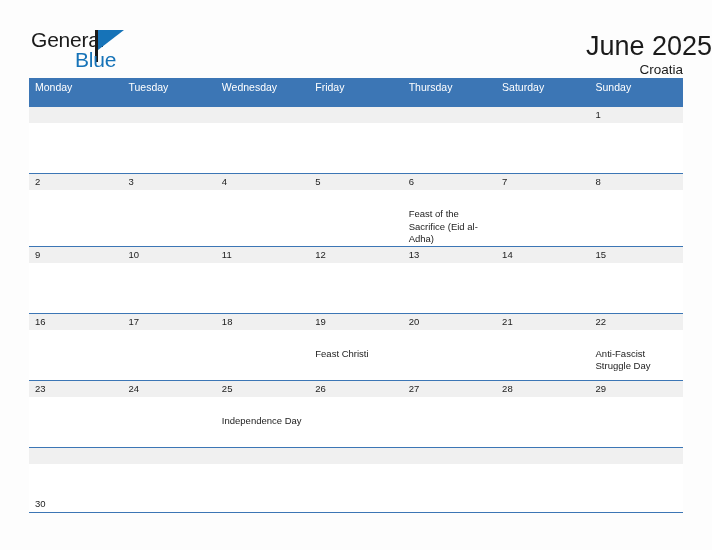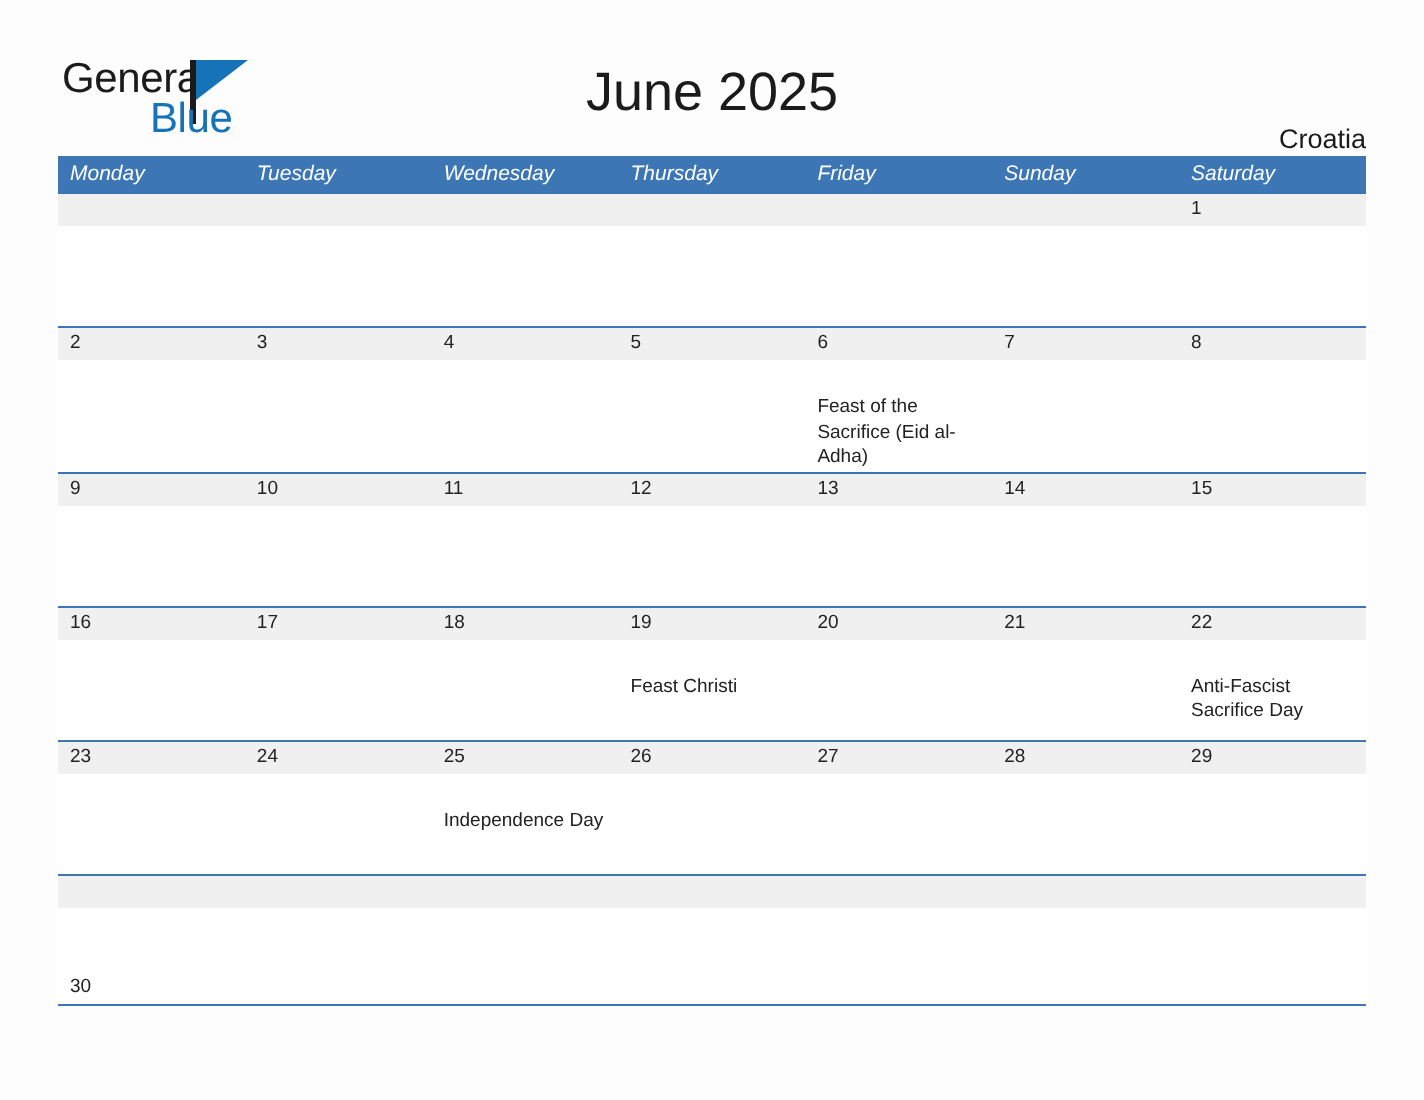--- a/index.html
+++ b/index.html
@@ -71,21 +71,21 @@
     width: 3px;
     height: 32px;
     background: #1b1b1b;
   }
 
   .cal-title {
     position: absolute;
     left: 0;
     top: 31px;
     width: 712px;
-    text-align: center;
+    text-align: right;
     font-size: 27px;
     color: #1b1b1b;
     font-family: "Liberation Sans", sans-serif;
   }
 
   .country {
     position: absolute;
     right: 29px;
     top: 62px;
     font-size: 13.5px;
@@ -96,22 +96,21 @@
   .calendar {
     position: absolute;
     left: 29px;
     top: 78px;
     width: 654px;
   }
 
   .dow-row {
     display: flex;
     background: #3c76b5;
-    height: 19px;
-    font-style: italic;
+    height: 29px;
   }
   .dow {
     flex: 1 1 0;
     color: #ffffff;
     font-size: 10.5px;
     line-height: 19px;
     padding-left: 6px;
     box-sizing: border-box;
     overflow: hidden;
     white-space: nowrap;
@@ -174,24 +173,24 @@
     <div class="cal-title">June 2025</div>
 
     <div class="country">Croatia</div>
   </div>
 
   <div class="calendar">
     <div class="dow-row">
         <div class="dow">Monday</div>
         <div class="dow">Tuesday</div>
         <div class="dow">Wednesday</div>
+        <div class="dow">Friday</div>
         <div class="dow">Thursday</div>
-        <div class="dow">Friday</div>
+        <div class="dow">Saturday</div>
         <div class="dow">Sunday</div>
-        <div class="dow">Saturday</div>
       </div>
     <div class="weeks">
         <div class="week numbers-band">
           <div class="week-cells">
             <div class="daycell empty">
               <div class="daynum"></div>
             </div>
             <div class="daycell empty">
               <div class="daynum"></div>
             </div>
@@ -284,21 +283,21 @@
             </div>
             <div class="daycell">
               <div class="daynum">20</div>
             </div>
             <div class="daycell">
               <div class="daynum">21</div>
             </div>
             <div class="daycell">
               <div class="daynum">22</div>
               <div class="events">
-                <div class="event">Anti-Fascist Sacrifice Day</div>
+                <div class="event">Anti-Fascist Struggle Day</div>
               </div>
             </div>
           </div>
         </div>
         <div class="week numbers-band">
           <div class="week-cells">
             <div class="daycell">
               <div class="daynum">23</div>
             </div>
             <div class="daycell">

